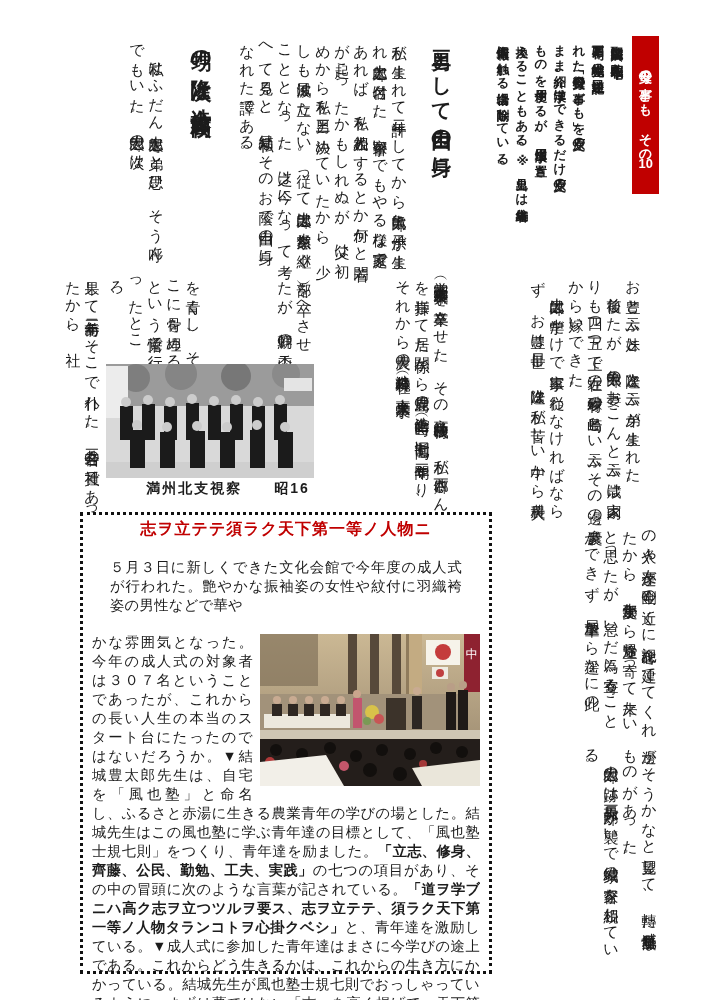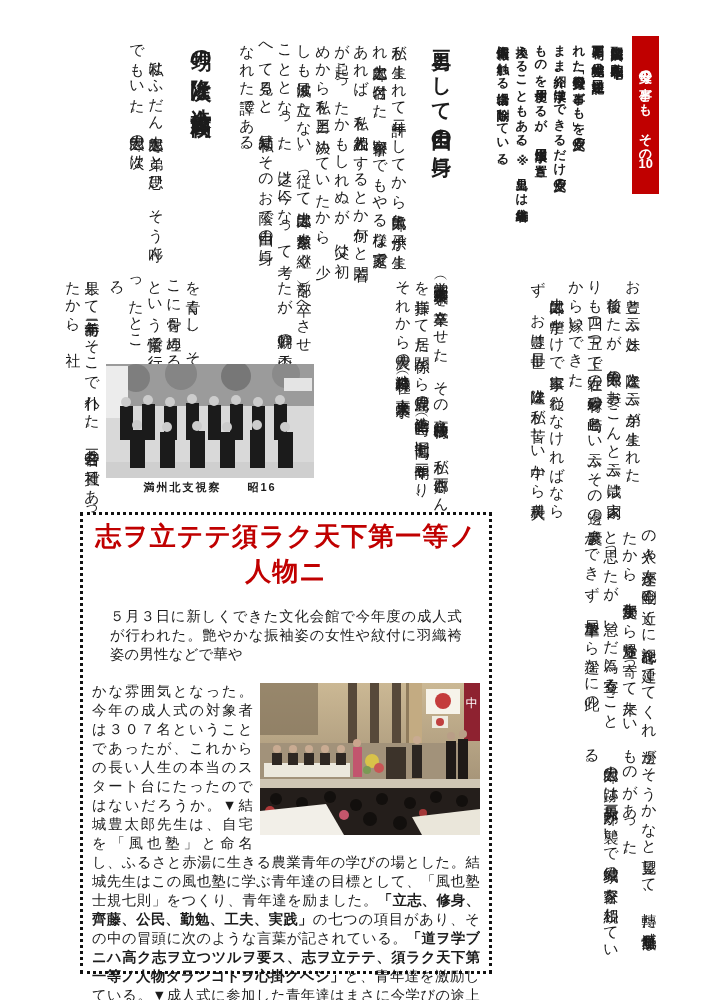--- a/index.html
+++ b/index.html
@@ -32,28 +32,28 @@
   .bM{left:312px;top:270px;width:138px;height:250px;}
   .bS1{left:255px;top:270px;width:58px;height:90px;}
   .bS2{left:102px;top:270px;width:100px;height:94px;}
   .bL{left:57px;top:270px;width:44px;height:254px;}
   
   .stripC{left:503px;top:520px;width:155px;height:212px;}
   .stripD{left:503px;top:738px;width:155px;height:218px;}
   
   .bwphoto{position:absolute;left:106px;top:364px;width:208px;height:114px;
            box-shadow:0 0 0 1px #bbb inset;}
-  .bwcap{position:absolute;left:96px;top:480px;width:228px;text-align:center;
-         font-weight:bold;font-size:11px;letter-spacing:2px;
+  .bwcap{position:absolute;left:114px;top:480px;width:228px;text-align:center;
+         font-weight:bold;font-size:14px;letter-spacing:2px;
          font-family:"Liberation Sans","DejaVu Sans",sans-serif;}
   
   .box{position:absolute;left:80px;top:512px;width:412px;height:462px;
        border:3px dotted #111;box-sizing:border-box;padding:4px 9px 6px 9px;}
   .box-h{margin:0 0 16px 0;text-align:center;color:#c00000;font-weight:bold;
-         font-size:26px;letter-spacing:1px;
+         font-size:16px;letter-spacing:1px;
          font-family:"Liberation Sans","DejaVu Sans",sans-serif;}
   .box-body{font-size:14.3px;line-height:19px;letter-spacing:0.3px;text-align:justify;}
   .box-body p{margin:18px;}
   .lead{margin:0;}
   .cphoto{float:right;width:220px;height:152px;margin:1px 0 5px 7px;
           box-shadow:0 0 0 1px #a59878 inset;}
   .bseg{font-weight:bold;font-family:"Liberation Sans","DejaVu Sans",sans-serif;letter-spacing:0;}
   .flow{overflow:hidden;}
 </style>
 </head>

